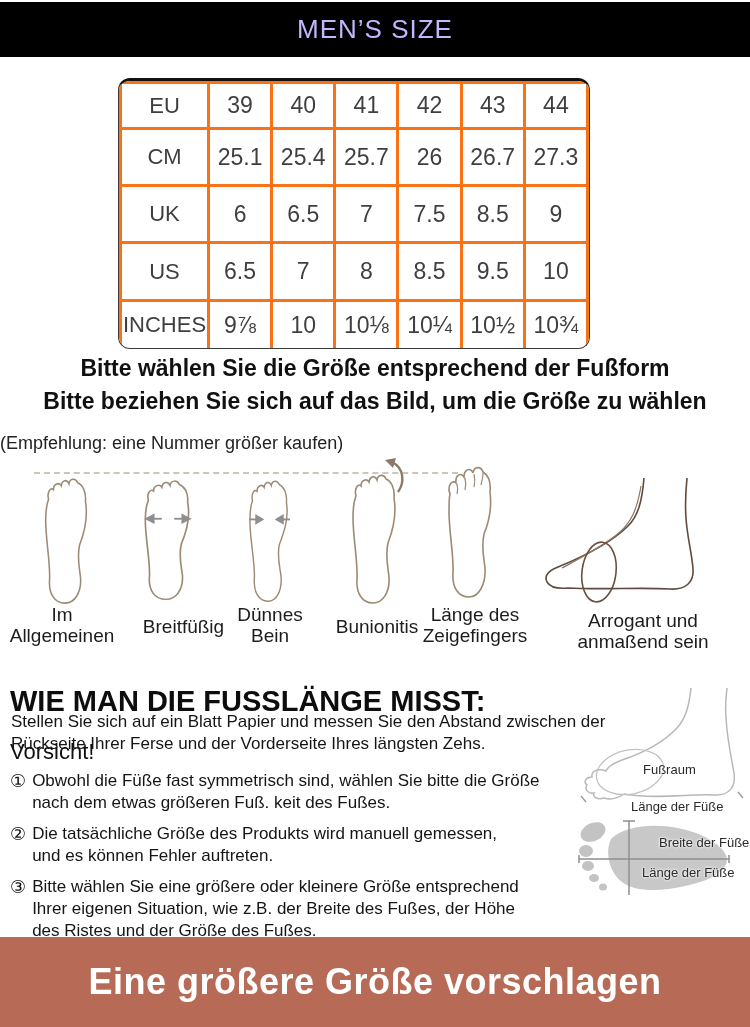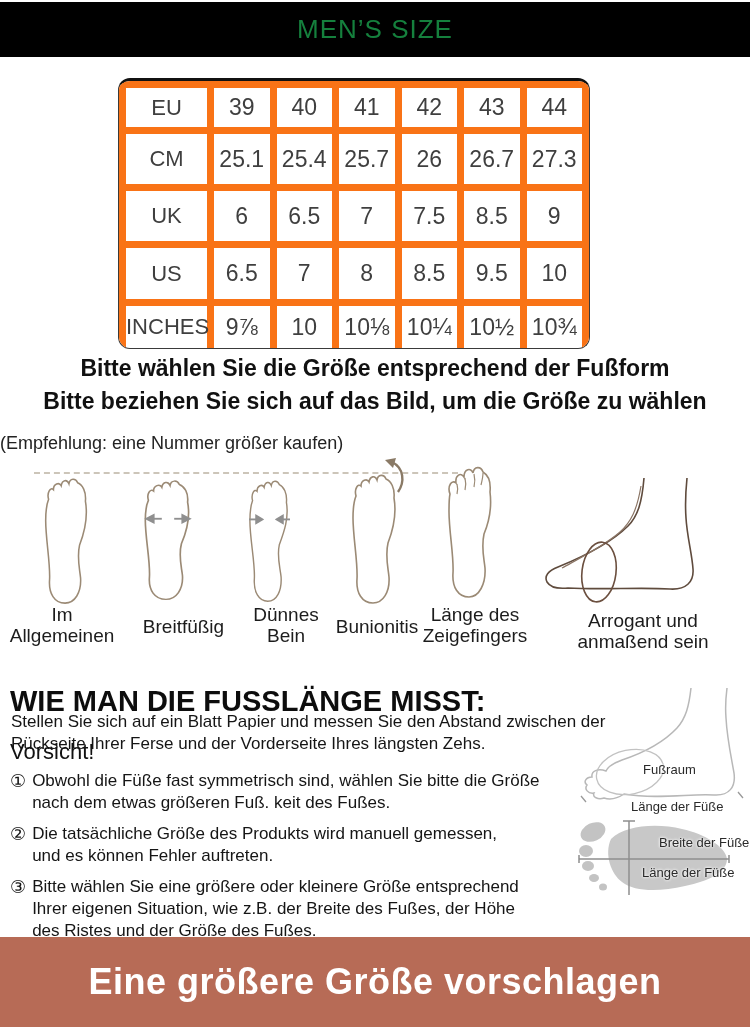--- a/index.html
+++ b/index.html
@@ -2,28 +2,28 @@
 <html><head>
 <meta charset="utf-8">
 <style>
   html,body{margin:0;padding:0;background:#fff;}
   #canvas{position:relative;width:750px;height:1027px;background:#fff;overflow:hidden;
           font-family:"Liberation Sans","DejaVu Sans",sans-serif;color:#1a1a1a;}
 
   
   .title-bar{position:absolute;left:0;top:2px;width:750px;height:55px;background:#000;
              display:flex;align-items:center;justify-content:center;}
-  .title-bar span{color:#15803d;font-size:26px;letter-spacing:1px;font-weight:400;}
+  .title-bar span{color:#c4b5fd;font-size:26px;letter-spacing:1px;font-weight:400;}
 
   
   .size-table-wrap{position:absolute;left:118px;top:78px;width:470px;height:267px;
                    border:1px solid #3a3a3a;border-top:3px solid #111;border-radius:12px;overflow:hidden;}
   .size-table-wrap table{width:100%;height:100%;border-collapse:collapse;table-layout:fixed;
                          font-size:23px;color:#3f3f3f;text-align:center;}
-  .size-table-wrap td{border:7px solid #f97316;padding:0;white-space:nowrap;}
+  .size-table-wrap td{border:3px solid #f97316;padding:0;white-space:nowrap;}
   .size-table-wrap td.row-label{font-size:22px;}
   .size-table-wrap col.c0{width:88px;}
   .size-table-wrap tr:nth-child(1){height:46px;}
   .size-table-wrap tr:nth-child(2){height:57px;}
   .size-table-wrap tr:nth-child(3){height:57px;}
   .size-table-wrap tr:nth-child(4){height:58px;}
   .size-table-wrap tr:nth-child(5){height:49px;}
 
   
   .headline{position:absolute;left:0;top:352px;width:750px;text-align:center;
@@ -38,21 +38,21 @@
   #foot1{left:36px;top:476px;width:62px;height:132px;}
   #foot2{left:135px;top:478px;width:66px;height:126px;}
   #foot3{left:241px;top:478px;width:57px;height:128px;}
   #foot4{left:342px;top:458px;width:66px;height:151px;}
   #foot5{left:438px;top:464px;width:66px;height:141px;}
   #foot6{left:540px;top:478px;width:176px;height:126px;}
 
   .foot-label{position:absolute;text-align:center;font-size:19px;line-height:21px;color:#1c1c1c;}
   .foot-label:nth-child(1){left:2px;  top:604px;width:120px;}
   .foot-label:nth-child(2){left:126px;top:616px;width:115px;}
-  .foot-label:nth-child(3){left:240px;top:604px;width:92px;}
+  .foot-label:nth-child(3){left:224px;top:604px;width:92px;}
   .foot-label:nth-child(4){left:328px;top:616px;width:98px;}
   .foot-label:nth-child(5){left:420px;top:604px;width:110px;}
   .foot-label:nth-child(6){left:572px;top:610px;width:142px;}
 
   
   .measure-h{position:absolute;left:10px;top:661px;font-size:29px;font-weight:bold;color:#0d0d0d;}
   .measure-p{position:absolute;left:11px;top:694px;width:640px;font-size:17px;line-height:22px;
              white-space:pre-line;color:#151515;}
   .caution-h{position:absolute;left:10px;top:739px;font-size:22px;color:#111;}
   #cautionList{position:absolute;left:10px;top:770px;width:600px;}

